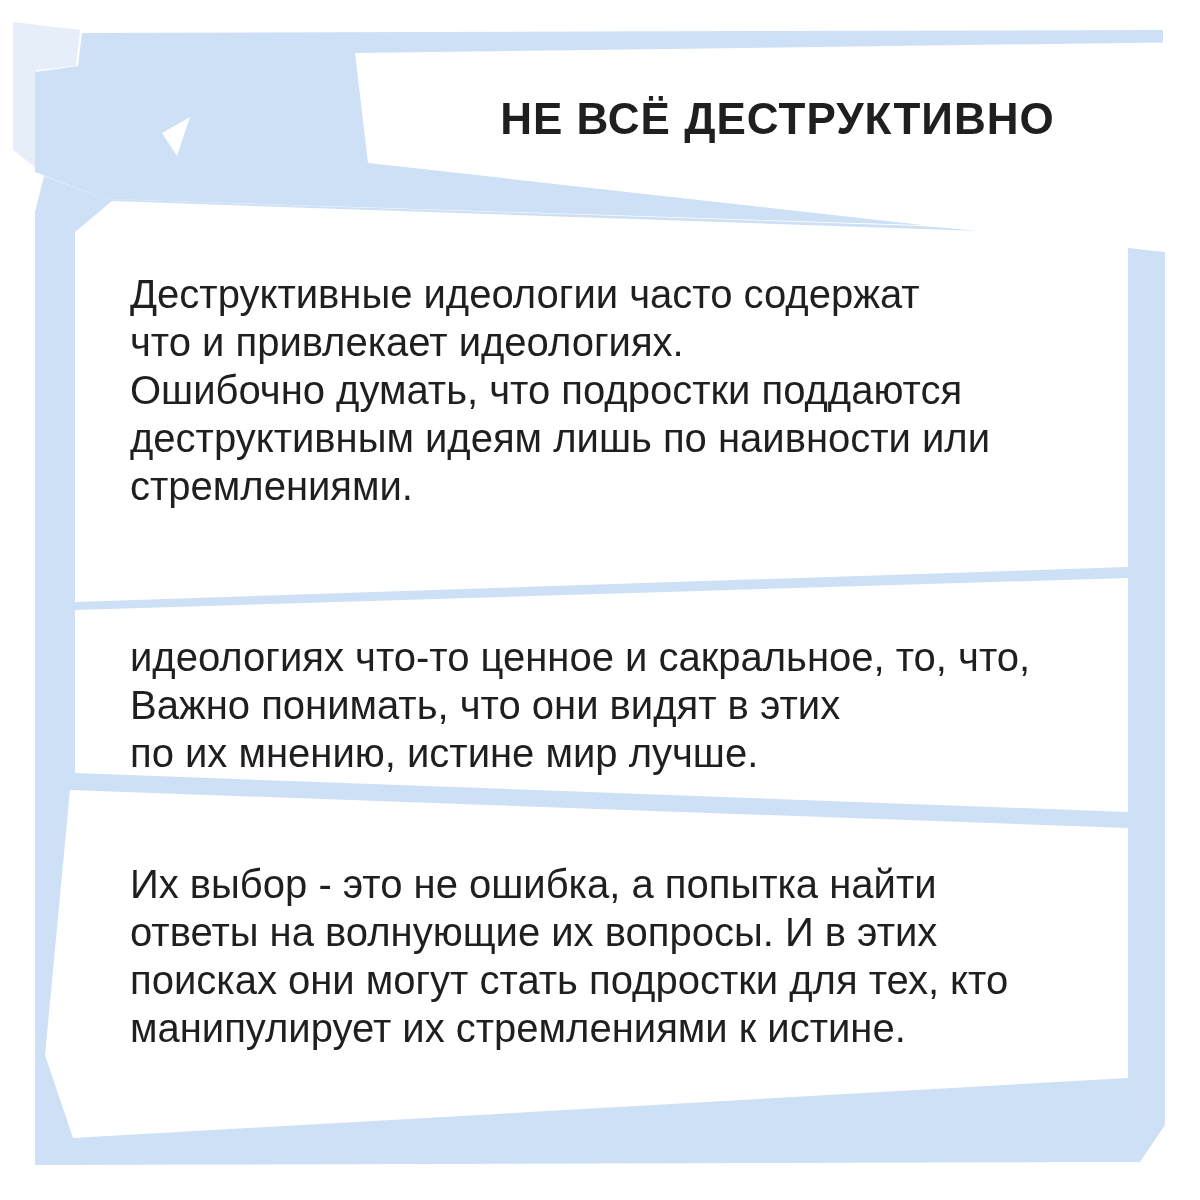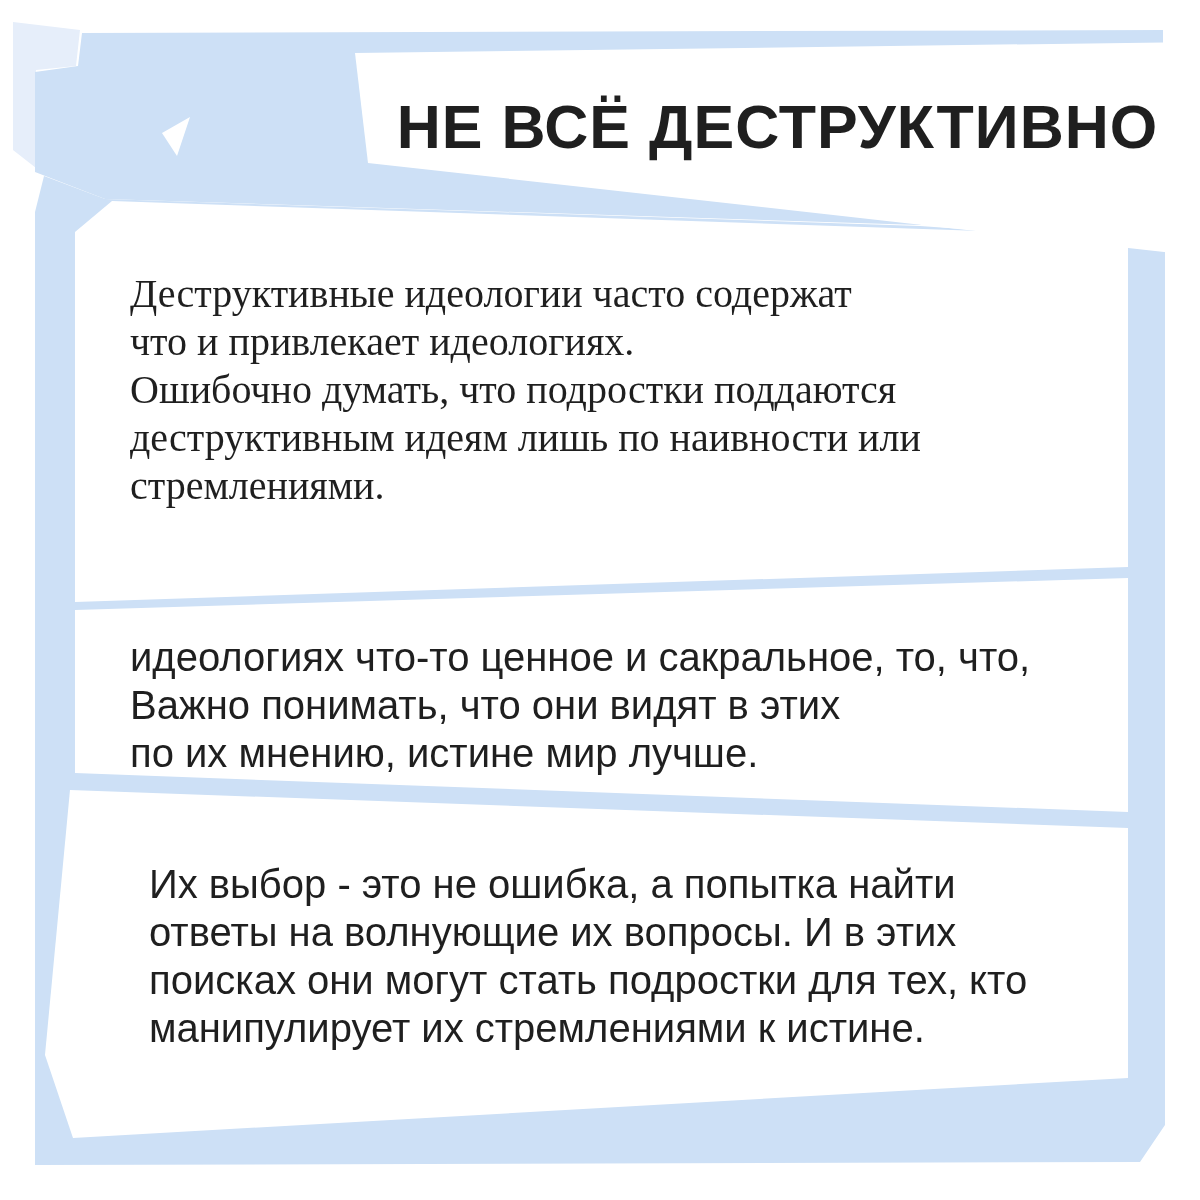--- a/index.html
+++ b/index.html
@@ -54,41 +54,41 @@
   .tri-accent {
     background: var(--panel, #ffffff);
     clip-path: polygon(190px 117px, 177px 156px, 162px 133px);
   }
   .title {
     position: absolute;
     top: 97px;
     left: 355px;
     width: 845px;
     text-align: center;
-    font-size: 61px;
+    font-size: 44px;
     line-height: 1;
     font-weight: bold;
     letter-spacing: 1px;
     color: var(--text, #111111);
     white-space: nowrap;
   }
   .textblock {
     position: absolute;
     left: 130px;
     color: var(--text, #222222);
     font-size: 40px;
     line-height: 48px;
     font-weight: normal;
   }
   .textblock .line {
     white-space: nowrap;
   }
-  .block-1 { top: 270px; font-family: Liberation Serif, serif; }
+  .block-1 { top: 270px; }
   .block-2 { top: 633px; }
-  .block-3 { top: 860px; margin-left: 19px; }
+  .block-3 { top: 860px; }
 </style>
 </head>
 <body>
 
 <div class="canvas">
 
   <div class="shape accent-light"></div>
   <div class="shape blue-body"></div>
   <div class="shape blue-header"></div>
 

